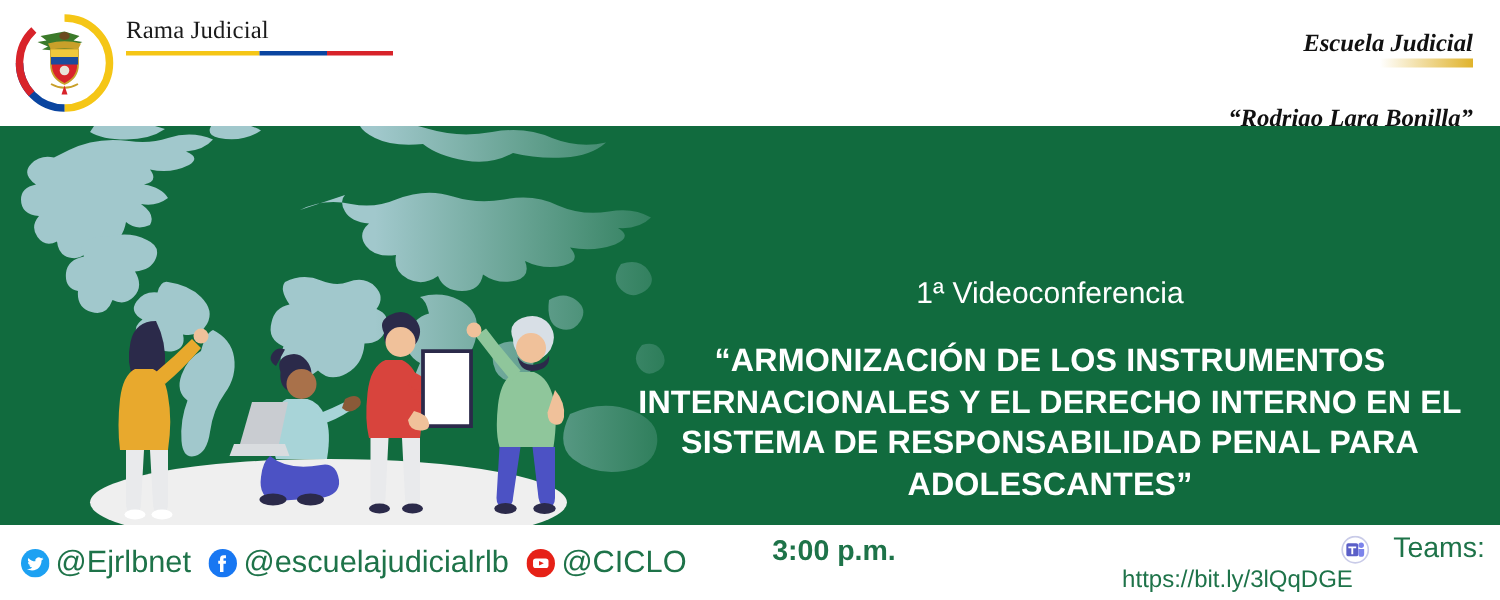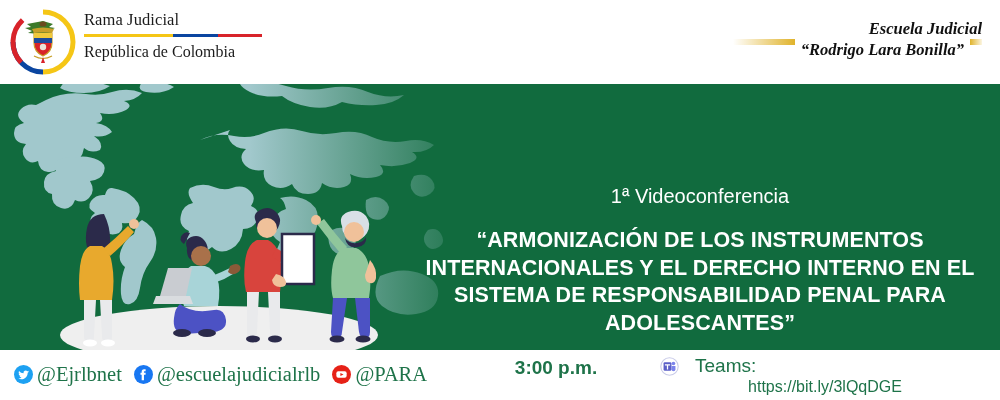--- a/index.html
+++ b/index.html
@@ -70,23 +70,24 @@
     font-family: "Liberation Serif", serif;
     font-style: italic;
     font-weight: bold;
     font-size: 16.5px;
     color: #111111;
     line-height: 1.28;
     white-space: nowrap;
   }
   .school-row {
     display: flex;
-    align-items: flex-start;
+    align-items: flex-end;
     justify-content: flex-end;
-    gap: 6px;
+    gap: 23px;
+    flex-direction: column;
   }
   .gold-left {
     width: 62px; height: 6px;
     background: linear-gradient(to right, rgba(230,190,60,0), #e0b32b);
   }
   .gold-right {
     width: 12px; height: 6px;
     background: linear-gradient(to right, #e0b32b, rgba(230,190,60,.15));
   }
 
@@ -168,21 +169,21 @@
     position: absolute;
     left: 14px; top: 13px;
     display: flex;
     align-items: center;
     gap: 4px;
     color: #1e7349;
     font-size: 20.5px;
     font-weight: normal;
     white-space: nowrap;
   }
-  .social .handle { color: #1e7349; margin-right: 8px; font-family: Liberation Serif, serif; }
+  .social .handle { color: #1e7349; margin-right: 8px; }
   .ic { width: 19px; height: 19px; flex: 0 0 auto; display: block; }
 
   .datetime {
     position: absolute;
     left: 438px; top: 6px;
     width: 236px;
     text-align: center;
     color: #1e7349;
     font-size: 19px;
     font-weight: bold;
@@ -191,21 +192,21 @@
   .teams {
     position: absolute;
     left: 660px; top: 5px;
     width: 330px;
     text-align: center;
     color: #1e7349;
   }
   .teams-top {
     display: flex;
     align-items: center;
-    justify-content: flex-start;
+    justify-content: flex-end;
     gap: 16px;
     font-size: 19px;
     font-weight: normal;
   }
   .teams-link {
     font-size: 16px;
     font-weight: normal;
     line-height: 1.2;
   }
 </style>
@@ -234,21 +235,20 @@
       </svg>
     </div>
 
     <div class="header-titles">
       <div class="rama-line1">Rama Judicial</div>
       <div class="tricolor">
         <i class="tri-y"></i>
           <i class="tri-b"></i>
           <i class="tri-r"></i>
       </div>
-      <div class="republica">República de Colombia</div>
     </div>
 
     <div class="school">
       <div class="school-l1">Escuela Judicial</div>
       <div class="school-row">
         <span class="gold-left"></span>
         <span class="school-l2">“Rodrigo Lara Bonilla”</span>
         <span class="gold-right"></span>
       </div>
     </div>
@@ -358,21 +358,21 @@
       </span>
       <span class="handle">@escuelajudicialrlb</span>
 
       <span class="ic">
         <svg viewBox="0 0 24 24" width="19" height="19">
           <circle cx="12" cy="12" r="12" fill="#e62117"></circle>
           <rect x="5.5" y="8" width="13" height="8" rx="2.4" fill="#ffffff"></rect>
           <path d="M10.6 10.2 L14.6 12 L10.6 13.8z" fill="#e62117"></path>
         </svg>
       </span>
-      <span class="handle">@PARA</span>
+      <span class="handle">@CICLO</span>
     </div>
 
     <div class="datetime">
       <div>3:00 p.m.</div>
     </div>
 
     <div class="teams">
       <div class="teams-top">
         <span class="ic">
           <svg viewBox="0 0 24 24" width="19" height="19">

